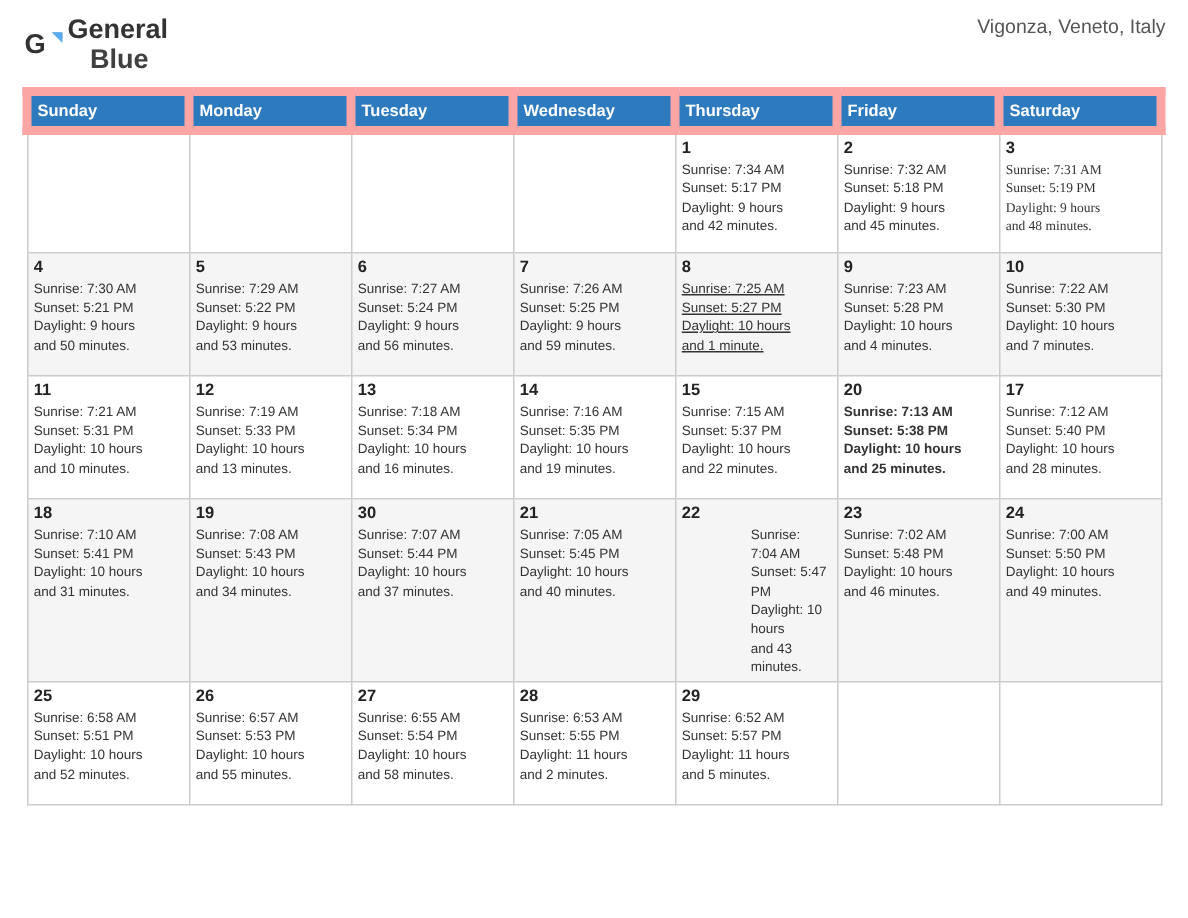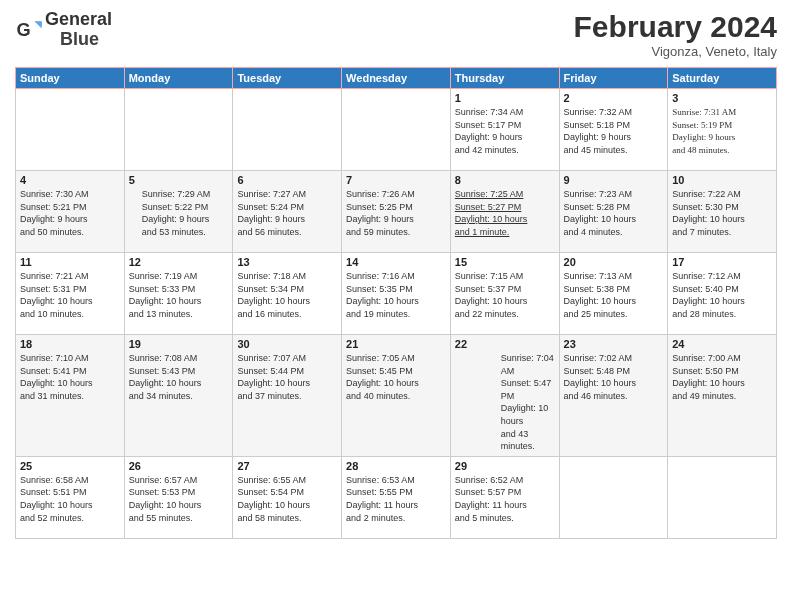--- a/index.html
+++ b/index.html
@@ -54,21 +54,21 @@
       border-collapse: collapse;
       table-layout: fixed;
     }
     thead th {
       background-color: #2e7abf;
       color: #fff;
       font-size: 11px;
       font-weight: bold;
       padding: 4px 4px;
       text-align: left;
-      border: 1px solid #fca5a5;
+      border: 6px solid #fca5a5;
     }
     tbody td {
       border: 1px solid #ccc;
       vertical-align: top;
       padding: 3px 4px;
       font-size: 9.5px;
       color: #333;
       height: 82px;
     }
     tbody tr:nth-child(odd) td {
@@ -100,21 +100,20 @@
         <text x="2" y="28" font-size="26" font-weight="bold" fill="#333" font-family="Arial">G</text>
         <polygon points="28,8 38,14 38,8" fill="#2e7abf"></polygon>
         <polygon points="28,8 38,8 38,18" fill="#5aaaee"></polygon>
       </svg>
       <div class="logo-text">
         <span>General</span><br>
         <span class="blue">Blue</span>
       </div>
     </div>
     <div class="title-block">
-      <div class="month-title">February 2024</div>
       <div class="subtitle">Vigonza, Veneto, Italy</div>
     </div>
   </div>
 
   <table>
     <thead>
       <tr>
 
       <th>Sunday</th>
           <th>Monday</th>
@@ -156,21 +155,21 @@
         <tr>
           <td>
             <span class="day-num">4</span>
             <div class="day-info" style="white-space: pre-line;">Sunrise: 7:30 AM
 Sunset: 5:21 PM
 Daylight: 9 hours
 and 50 minutes.</div>
           </td>
           <td>
             <span class="day-num">5</span>
-            <div class="day-info" style="white-space: pre-line; margin-left: 13px;">Sunrise: 7:29 AM
+            <div class="day-info" style="white-space: pre-line;">Sunrise: 7:29 AM
 Sunset: 5:22 PM
 Daylight: 9 hours
 and 53 minutes.</div>
           </td>
           <td>
             <span class="day-num">6</span>
             <div class="day-info" style="white-space: pre-line;">Sunrise: 7:27 AM
 Sunset: 5:24 PM
 Daylight: 9 hours
 and 56 minutes.</div>
@@ -235,21 +234,21 @@
           </td>
           <td>
             <span class="day-num">15</span>
             <div class="day-info" style="white-space: pre-line;">Sunrise: 7:15 AM
 Sunset: 5:37 PM
 Daylight: 10 hours
 and 22 minutes.</div>
           </td>
           <td>
             <span class="day-num">20</span>
-            <div class="day-info" style="white-space: pre-line;">Sunrise: 7:13 AM
+            <div class="day-info" style="white-space: pre-line; font-weight: bold;">Sunrise: 7:13 AM
 Sunset: 5:38 PM
 Daylight: 10 hours
 and 25 minutes.</div>
           </td>
           <td>
             <span class="day-num">17</span>
             <div class="day-info" style="white-space: pre-line;">Sunrise: 7:12 AM
 Sunset: 5:40 PM
 Daylight: 10 hours
 and 28 minutes.</div>

